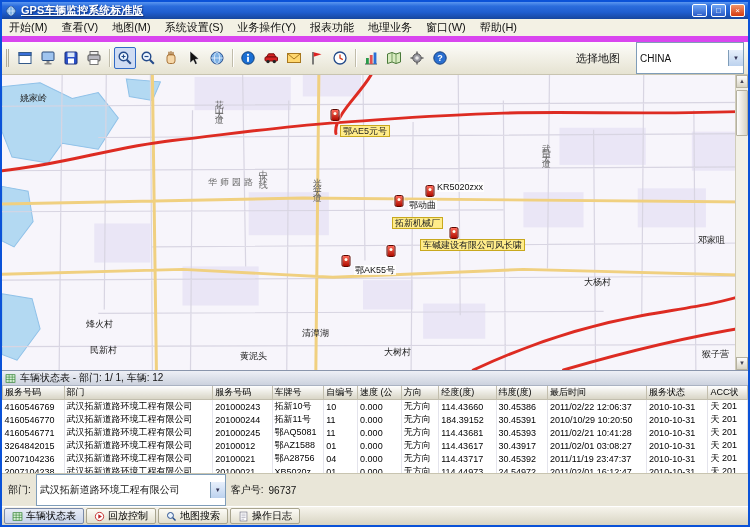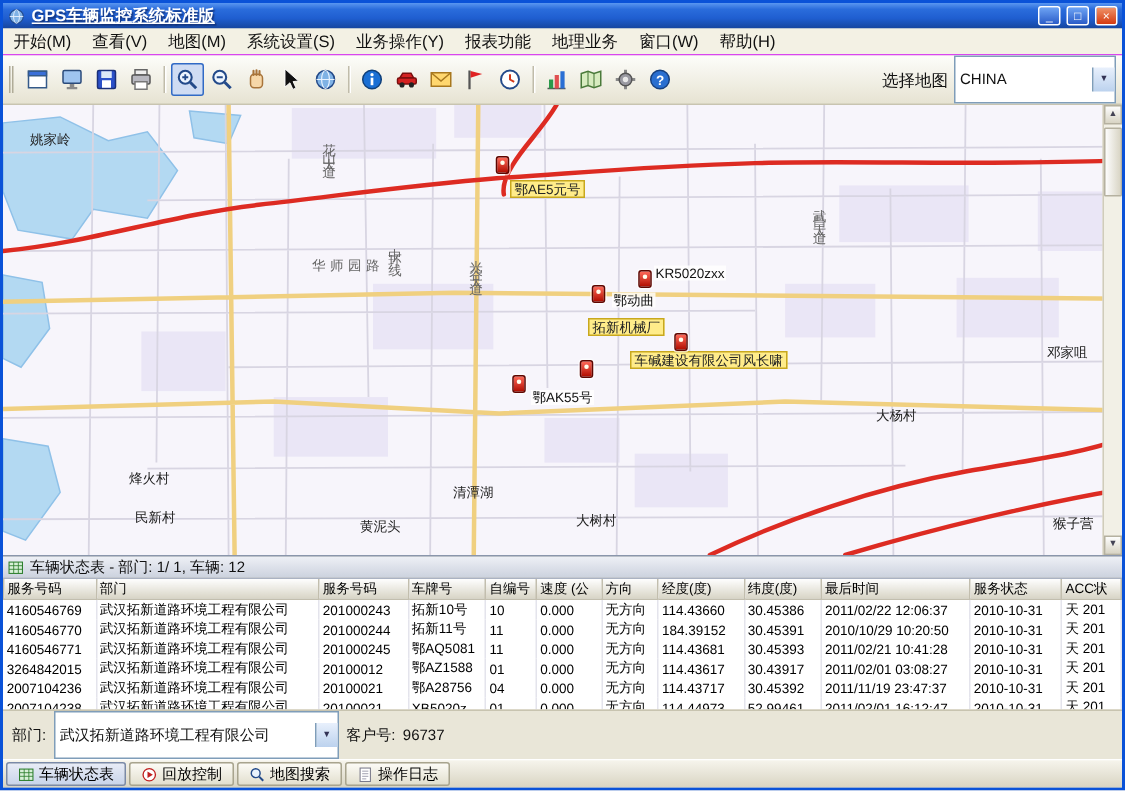--- a/index.html
+++ b/index.html
@@ -8,33 +8,33 @@
   .window{width:750px;height:527px;border:2px solid #0a52d8;display:flex;flex-direction:column;background:#ece9d8;overflow:hidden;}
   
   .titlebar{flex:0 0 17px;display:flex;align-items:center;gap:4px;padding:0 3px;
     background:linear-gradient(180deg,#5a96f0 0%,#2a6cdc 25%,#1f5ed0 60%,#16469e 100%);}
   .ticon{width:12px;height:12px;}
   .title{color:#fff;font-size:11px;font-weight:bold;text-shadow:1px 1px 1px #13337a;flex:1;white-space:nowrap;overflow:hidden;text-decoration:underline;}
   .winbtn{width:15px;height:13px;font-size:8px;line-height:11px;text-align:center;color:#fff;
     border:1px solid #fff;border-radius:2px;background:linear-gradient(#6ea4f4,#2a5cc8);cursor:default;}
   .winbtn.close{background:linear-gradient(#f0946a,#d43a10);}
   
-  .menubar{flex:0 0 16px;display:flex;align-items:center;background:#f3f1e4;border-bottom:1px solid #d946ef;font-size:11px;color:#111;}
+  .menubar{flex:0 0 16px;display:flex;align-items:center;background:#f3f1e4;border-bottom:6px solid #d946ef;font-size:11px;color:#111;}
   .menu-item{padding:1px 7px;cursor:default;}
   
   .toolbar{flex:0 0 27px;display:flex;align-items:center;background:linear-gradient(#fdfdfa,#e6e3d2);
     border-bottom:1px solid #c8c4b0;padding:0 4px;}
   .grip{width:4px;height:18px;border-left:3px double #b0ac98;margin-right:4px;}
   .tb-btns{display:flex;align-items:center;gap:1px;}
   .tb-btn{width:22px;height:22px;display:flex;align-items:center;justify-content:center;background:transparent;
     border:1px solid transparent;border-radius:2px;}
   .tb-btn.active{background:#cfdcf3;border-color:#316ac5;}
   .ic{width:16px;height:16px;}
   .tb-sep{width:1px;height:18px;background:#c0bcaa;margin:0 3px;box-shadow:1px 0 0 #fff;}
-  .tb-right{margin-left:auto;display:flex;align-items:center;gap:4px;font-size:11px;color:#111;}
+  .tb-right{margin-left:auto;display:flex;align-items:center;gap:16px;font-size:11px;color:#111;}
   .combo{display:flex;align-items:center;background:#fff;border:1px solid #7f9db9;height:32px;font-size:10px;padding-left:3px;}
   .combo .ctext{flex:1;overflow:hidden;white-space:nowrap;}
   .combo .arrow{width:15px;height:16px;margin-left:auto;background:linear-gradient(#e8f0fc,#bcd2ee);
     border-left:1px solid #7f9db9;display:flex;align-items:center;justify-content:center;font-size:6px;color:#335;}
   .map-combo{width:108px;}
   
   .mapcaption{flex:0 0 16px;display:flex;align-items:center;gap:4px;padding:0 4px;
     background:linear-gradient(180deg,#dceafc,#9fc0ea);border-bottom:1px solid #6f93c2;
     font-size:11px;font-weight:bold;color:#0a2a6a;}
   .cicon{width:12px;height:12px;}
@@ -508,21 +508,21 @@
           </tr>
           <tr>
             <td>2007104238</td>
             <td>武汉拓新道路环境工程有限公司</td>
             <td>20100021</td>
             <td>XB5020z</td>
             <td>01</td>
             <td>0.000</td>
             <td>无方向</td>
             <td>114.44973</td>
-            <td>52.99461</td>
+            <td>24.54972</td>
             <td>2011/02/01 16:12:47</td>
             <td>2010-10-31</td>
             <td>天 201</td>
           </tr>
         </tbody>
     </table>
   </div>
 
   <div class="footer">
     <span>部门:</span>

